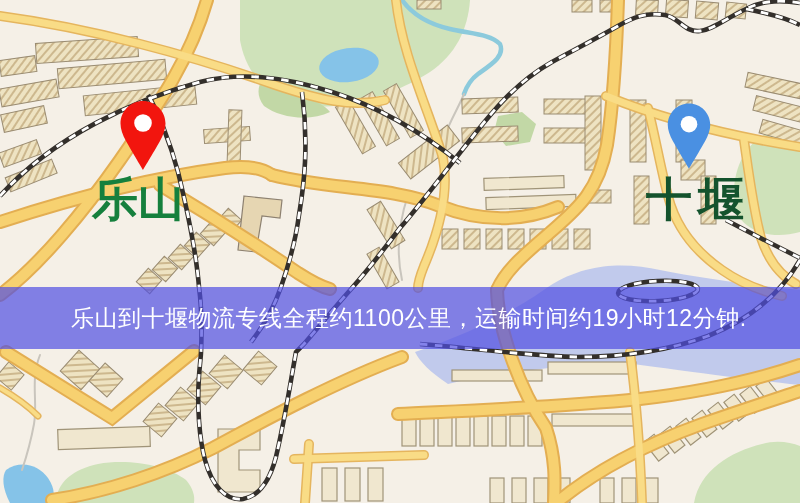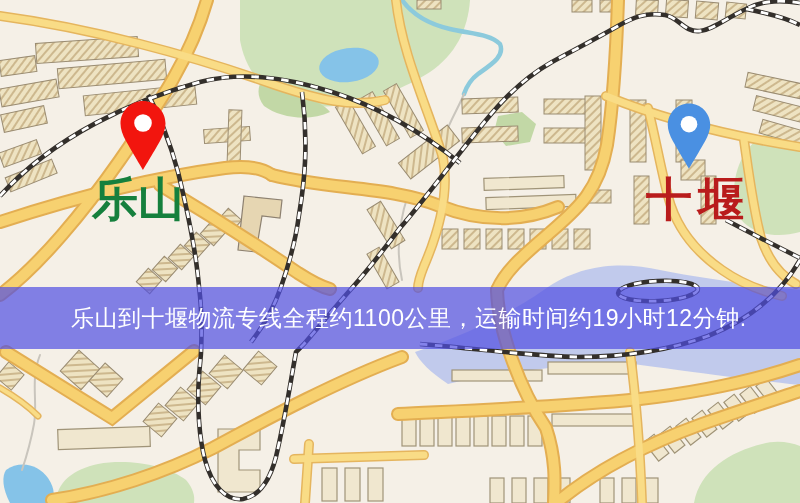--- a/index.html
+++ b/index.html
@@ -33,21 +33,21 @@
                white-space:nowrap;}
 
   
   .pin{position:absolute;z-index:6;}
   .pin-origin{left:119px;top:99px;width:48px;height:73px;}
   .pin-dest{left:666px;top:102px;width:46px;height:68px;}
   .pin svg{display:block;width:100%;height:100%;}
   .place-label{position:absolute;z-index:6;font-family:"DejaVu Serif","Liberation Serif",serif;
                font-weight:700;font-size:46px;line-height:1;white-space:nowrap;}
   .label-origin{left:92px;top:176px;color:#15803d;}
-  .label-dest{left:646px;top:176px;color:#b91c1c;letter-spacing:6px;}
+  .label-dest{left:646px;top:176px;color:#14532d;letter-spacing:6px;}
 </style>
 </head>
 <body>
 
 <div class="stage">
 
   <svg class="map" width="800" height="503" viewBox="0 0 800 503">
     <defs>
       <pattern id="hatch" width="6" height="6" patternUnits="userSpaceOnUse" patternTransform="rotate(45)">
         <rect width="6" height="6" fill="#eee3c2"></rect>

